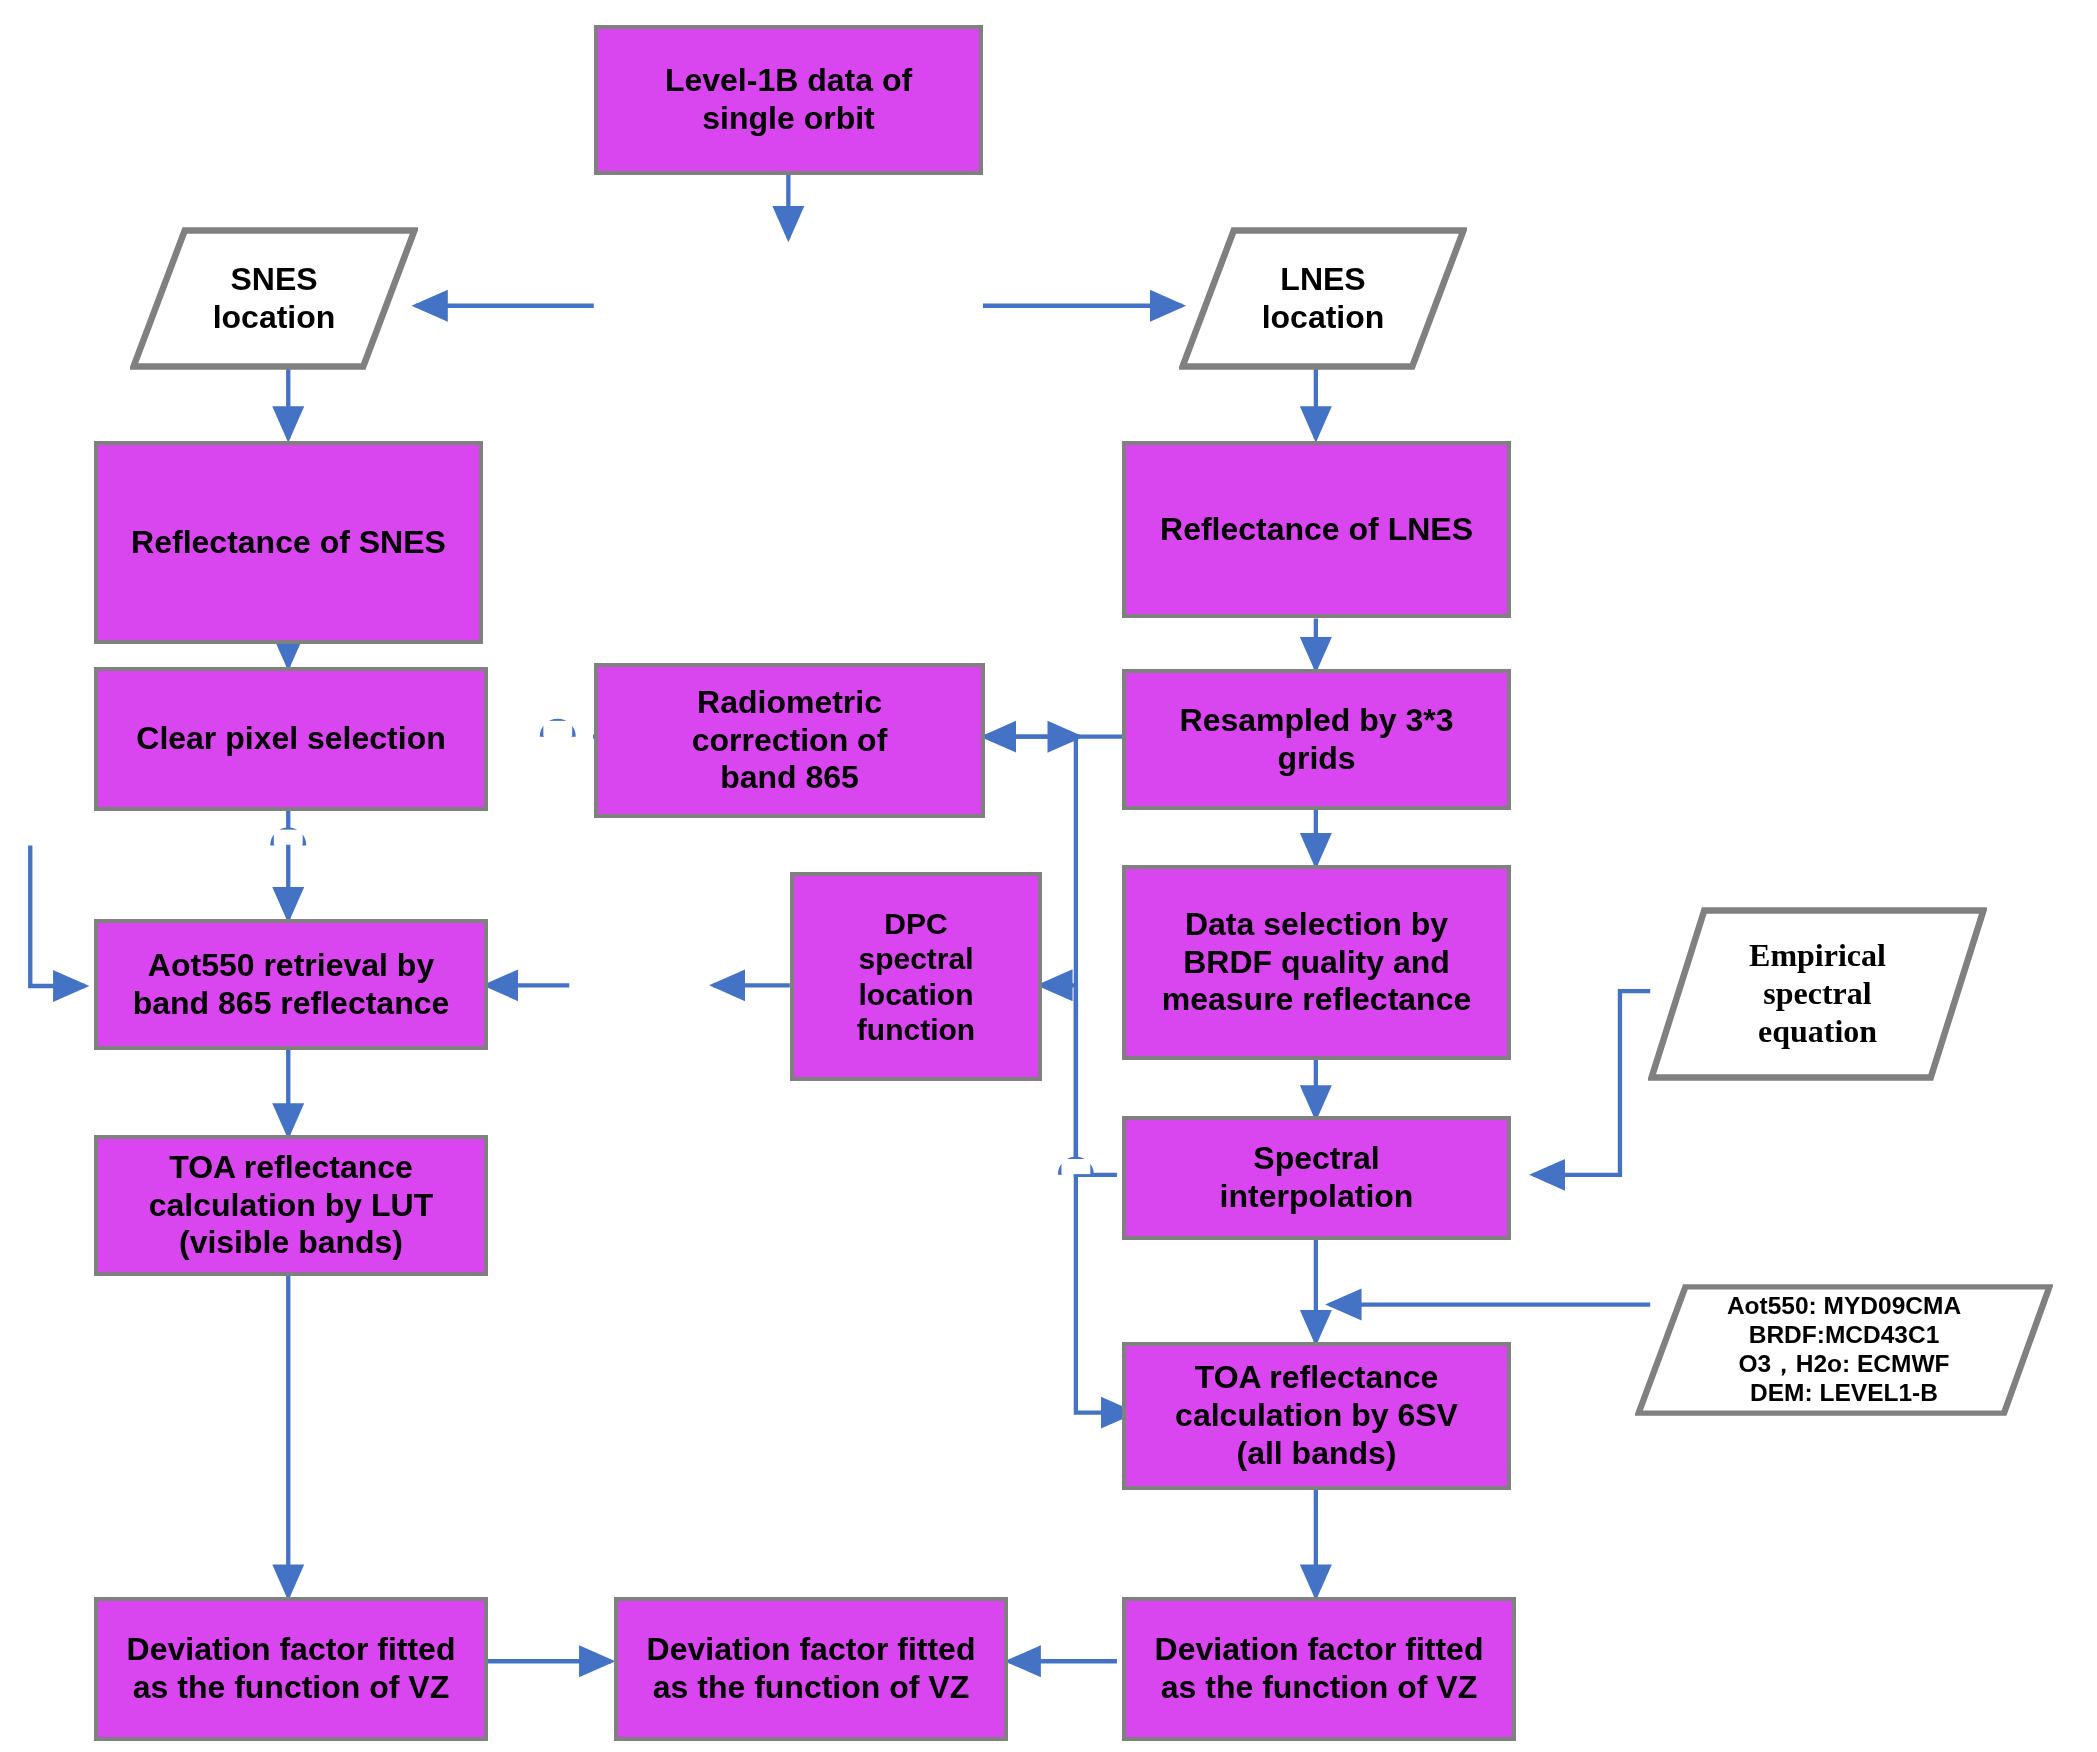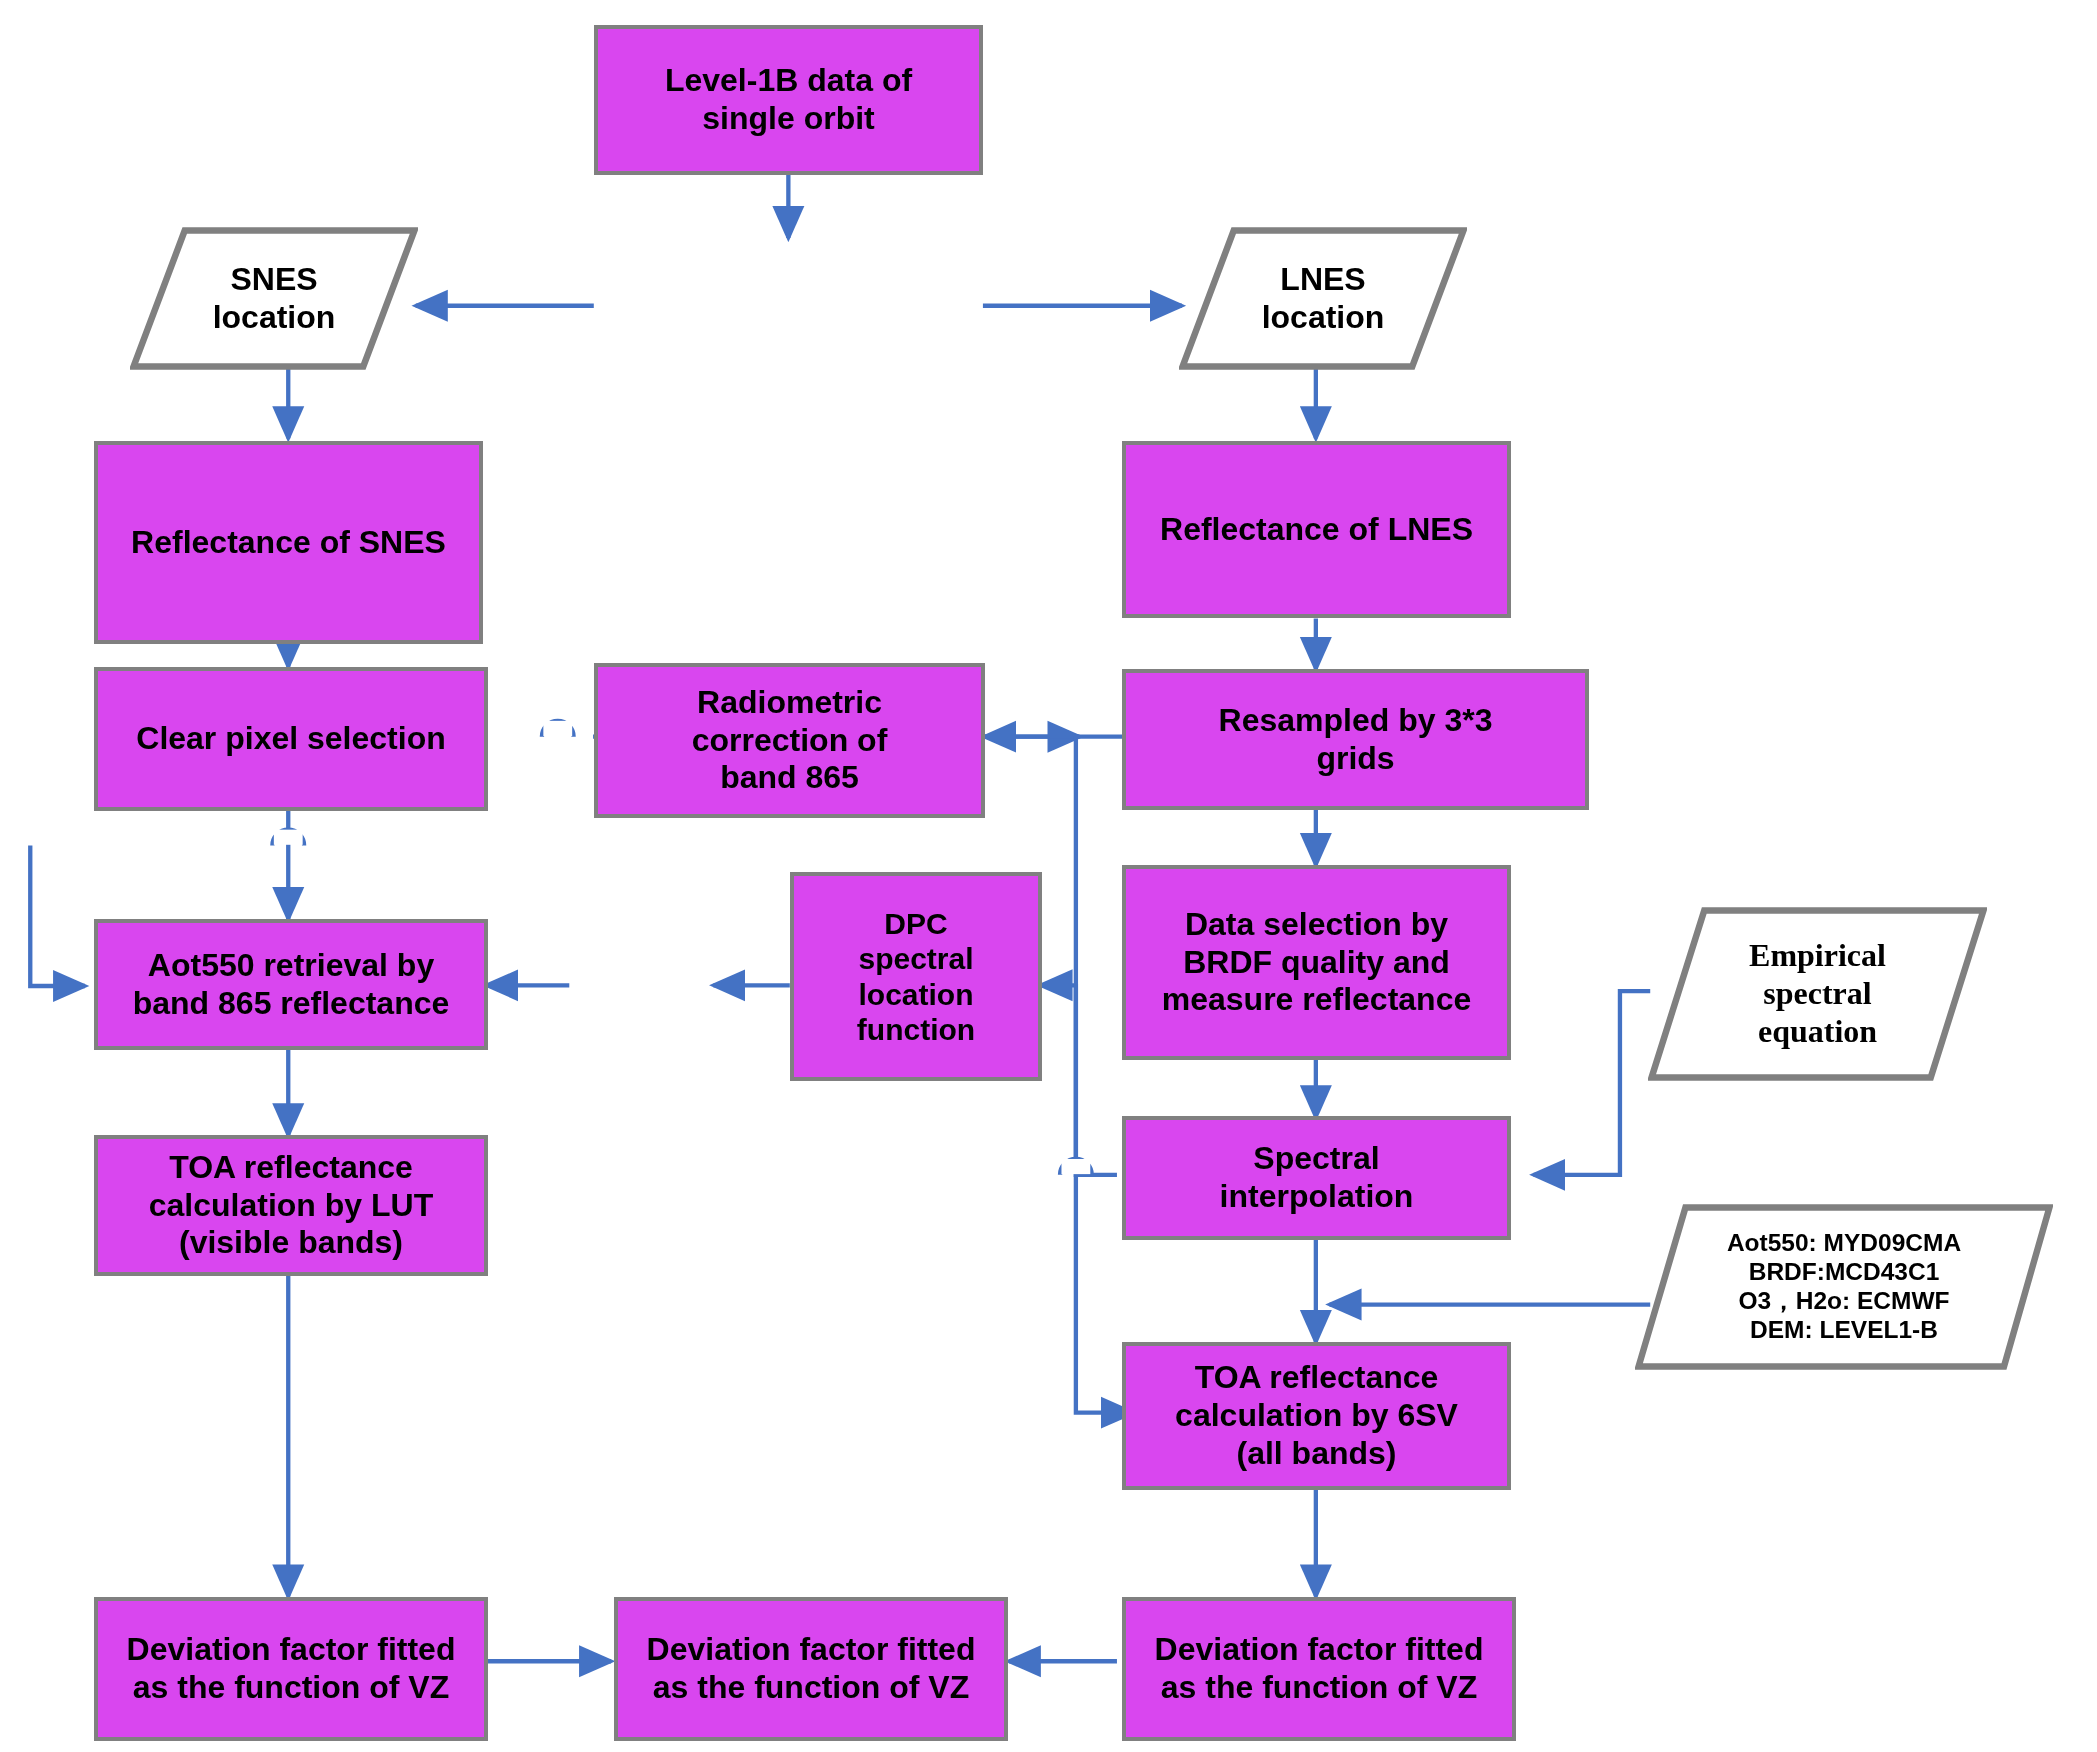--- a/index.html
+++ b/index.html
@@ -128,21 +128,21 @@
   <div class="node rect fs-44" style="left:94px;top:667px;width:394px;height:144px;">
     <span class="nlabel">Clear pixel selection</span>
   </div>
 
   <div class="node rect fs-44" style="left:594px;top:663px;width:391px;height:155px;">
     <span class="nlabel">Radiometric
 correction of
 band 865</span>
   </div>
 
-  <div class="node rect fs-44" style="left:1122px;top:669px;width:467px;height:141px;">
+  <div class="node rect fs-44" style="left:1122px;top:669px;width:389px;height:141px;">
     <span class="nlabel">Resampled by 3*3
 grids</span>
   </div>
 
   <div class="node rect fs-44" style="left:94px;top:919px;width:394px;height:131px;">
     <span class="nlabel">Aot550 retrieval by
 band 865 reflectance</span>
   </div>
 
 
@@ -172,21 +172,21 @@
     <span class="nlabel">TOA reflectance
 calculation by LUT
 (visible bands)</span>
   </div>
 
   <div class="node rect fs-44" style="left:1122px;top:1116px;width:389px;height:124px;">
     <span class="nlabel">Spectral
 interpolation</span>
   </div>
 
-  <div class="node para fs-34" style="left:1635px;top:1204px;width:418px;height:166px;">
+  <div class="node para fs-34" style="left:1635px;top:1284px;width:418px;height:132px;">
     <svg class="pshape" viewBox="0 0 580 230" preserveAspectRatio="none">
       <polygon points="70,5 575,5 512,225 5,225" fill="#ffffff" stroke="#808080" stroke-width="9"></polygon>
     </svg>
     <span class="ptext nlabel">Aot550: MYD09CMA
 BRDF:MCD43C1
 O3，H2o: ECMWF
 DEM: LEVEL1-B</span>
   </div>
 
   <div class="node rect fs-44" style="left:1122px;top:1342px;width:389px;height:148px;">

